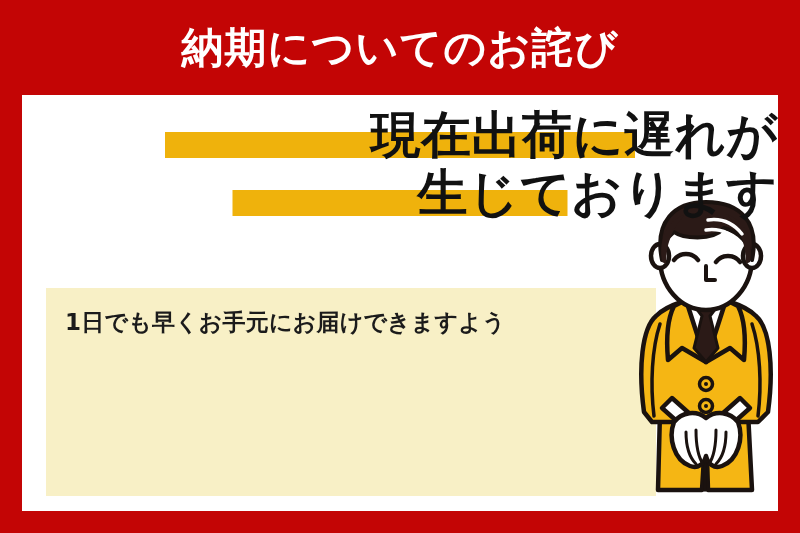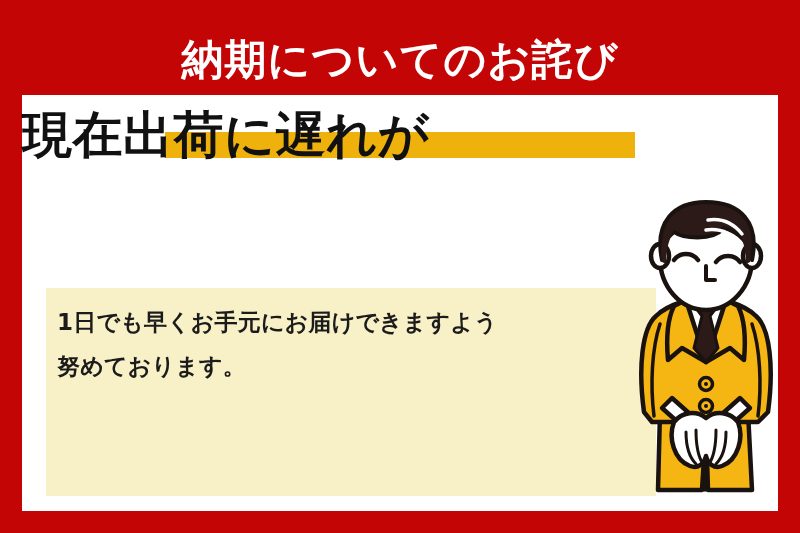--- a/index.html
+++ b/index.html
@@ -50,21 +50,21 @@
     bottom: 0;
     width: 800px;
     height: 22px;
     background: #c30505;
   }
 
   
   .header-title {
     position: absolute;
     left: 0;
-    top: 12px;
+    top: 0;
     width: 800px;
     height: 95px;
     display: flex;
     align-items: center;
     justify-content: center;
     color: #ffffff;
     font-size: 42px;
     font-weight: bold;
     letter-spacing: 1px;
     line-height: 1;
@@ -72,21 +72,21 @@
     padding-bottom: 0;
     box-sizing: border-box;
   }
 
   
   .headline {
     position: absolute;
     left: 22px;
     top: 106px;
     width: 756px;
-    text-align: left;
+    text-align: right;
   }
   .headline-line {
     position: relative;
     display: block;
     font-size: 50px;
     font-weight: bold;
     color: #111111;
     line-height: 1.16;
     letter-spacing: 0.5px;
     white-space: nowrap;
@@ -112,21 +112,21 @@
   .cream-panel {
     position: absolute;
     left: 46px;
     top: 288px;
     width: 610px;
     height: 208px;
     background: #f8f0c6;
   }
   .body-text {
     position: absolute;
-    left: 57px;
+    left: 65px;
     top: 300px;
     width: 600px;
   }
   .body-line {
     display: block;
     font-size: 23px;
     font-weight: bold;
     color: #1b1b1b;
     line-height: 44px;
     white-space: nowrap;
@@ -155,28 +155,28 @@
 
   <div class="header-title">納期についてのお詫び</div>
 
   <div class="headline">
     <span class="headline-line l1">
       <span class="hl-bar"></span>
       <span class="hl-text">現在出荷に遅れが</span>
     </span>
     <span class="headline-line l2">
       <span class="hl-bar"></span>
+      <span class="hl-text">生じております</span>
     </span>
   </div>
 
   <div class="cream-panel"></div>
 
   <div class="body-text">
     <span class="body-line">1日でも早くお手元にお届けできますよう</span>
-    <span class="body-line">努めております。</span>
   </div>
 
   <div class="figure">
     <svg viewBox="0 0 190 316" xmlns="http://www.w3.org/2000/svg">
       <g stroke="#1a120f" stroke-width="4.5" stroke-linejoin="round" stroke-linecap="round">
 
         <path d="M48 214 L46 292 L90 292 L94 228 L96 292 L140 292 L136 214 Z" fill="#f5b614"></path>
         <line x1="93" y1="236" x2="93" y2="292" stroke="#1a120f" stroke-width="3.5"></line>
 
         <path d="M44 118 C30 130 26 170 32 214 L40 224 L146 224 L156 214

